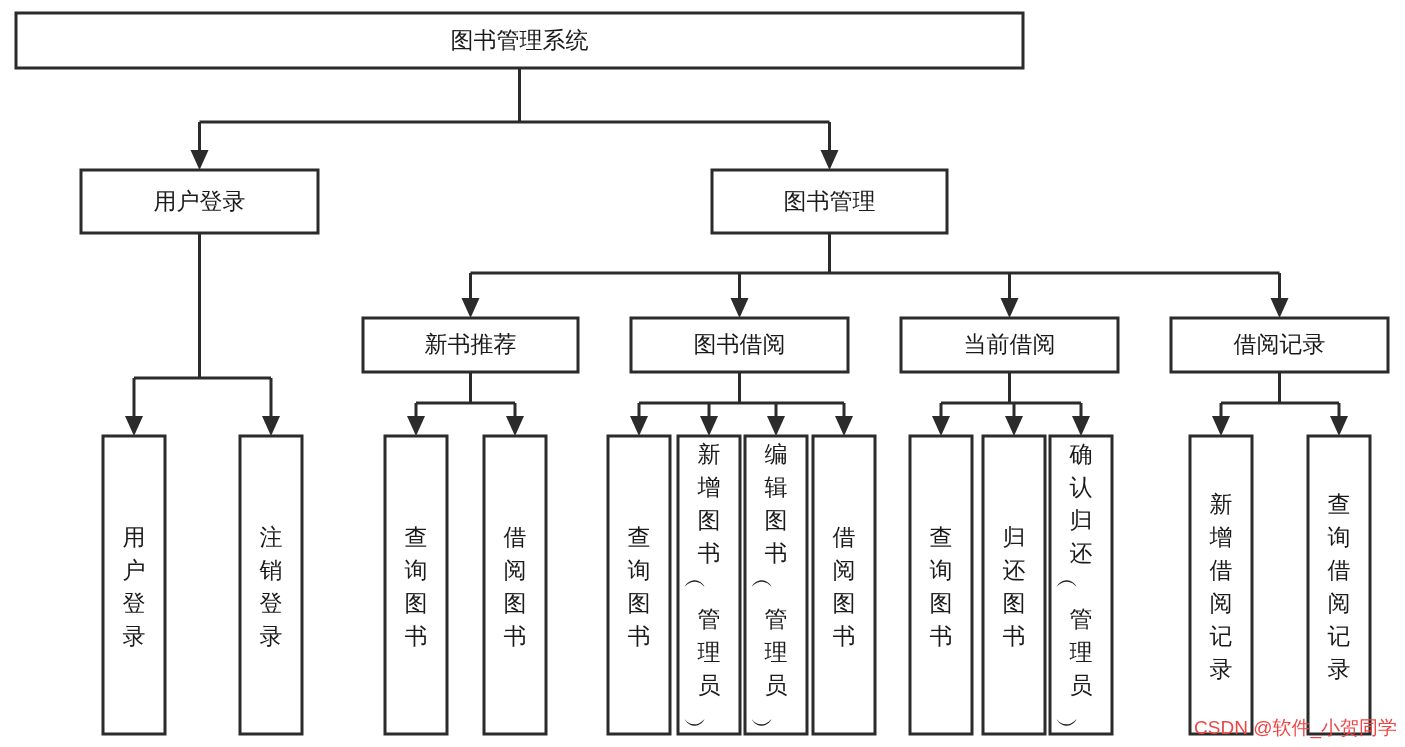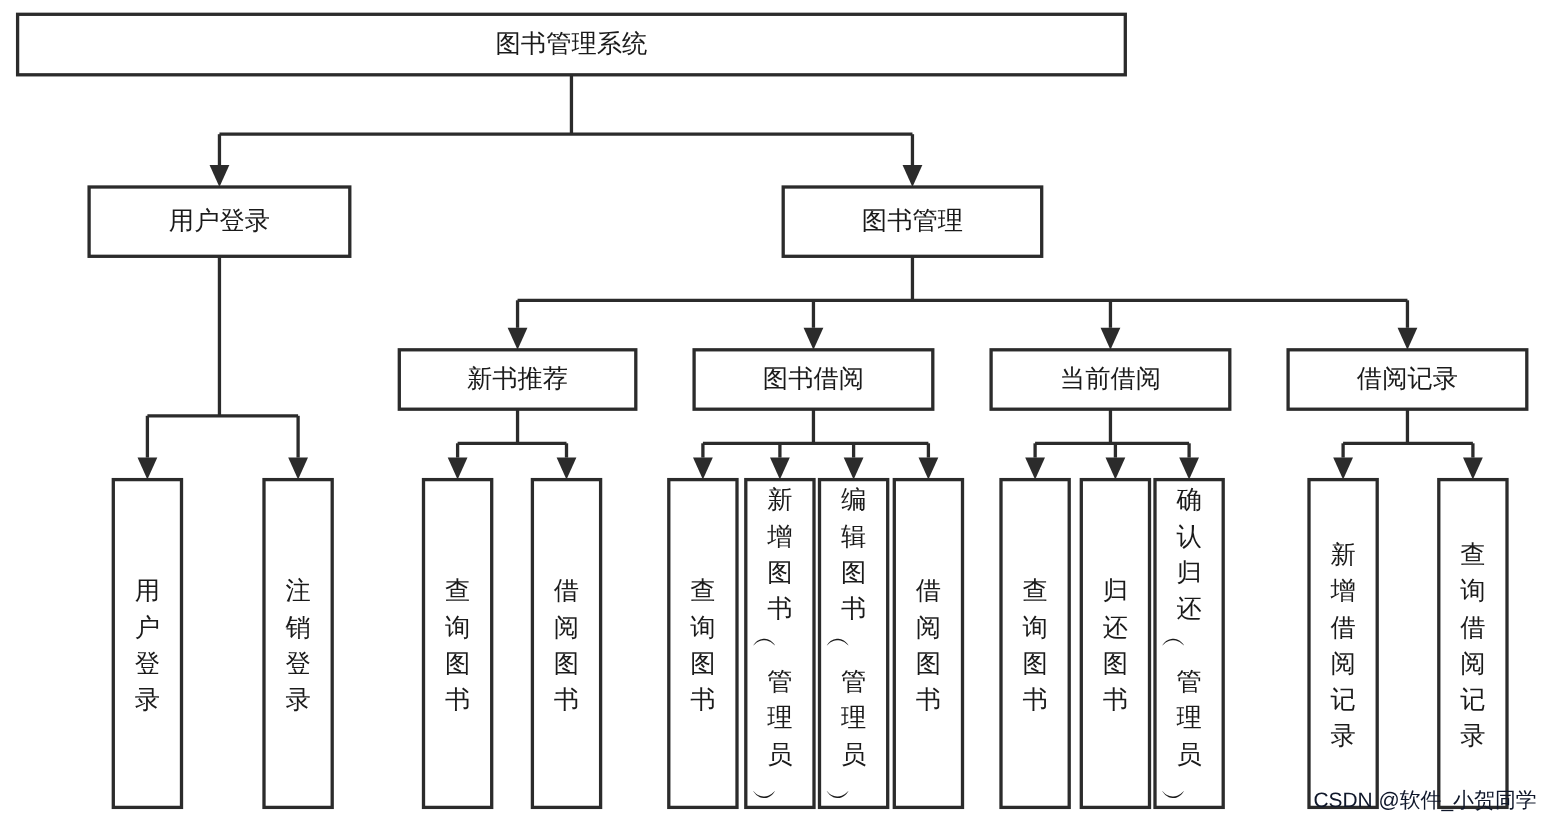--- a/index.html
+++ b/index.html
@@ -51,21 +51,21 @@
     stroke-linecap: butt;
   }
   .edge-arrow {
     fill: #2b2b2b;
     stroke: none;
   }
   .watermark {
     position: absolute;
     right: 8px;
     bottom: 6px;
-    color: #0f172a;
+    color: #ef4444;
     font-size: 19px;
     font-family: "Liberation Sans", "DejaVu Sans", sans-serif;
     white-space: nowrap;
     pointer-events: none;
   }
 </style>
 </head>
 <body>
 
 <div id="diagram-root">

